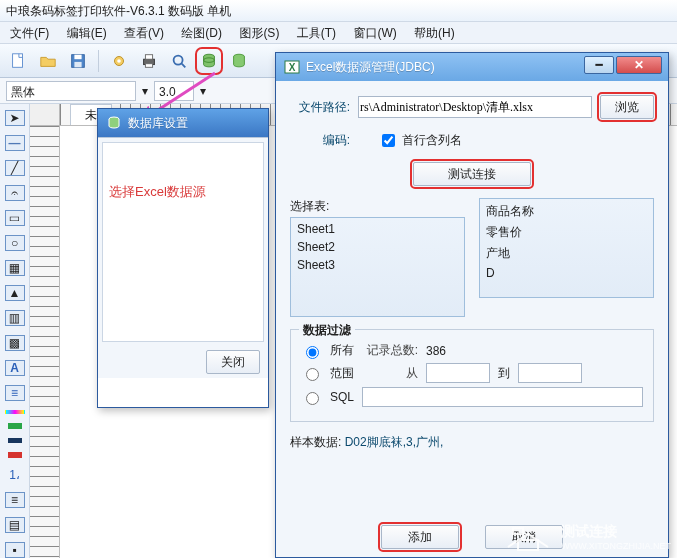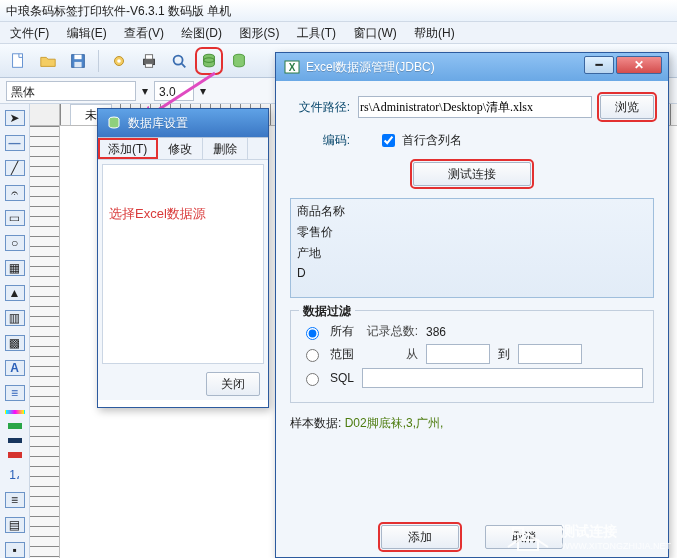--- a/index.html
+++ b/index.html
@@ -59,21 +59,21 @@
   .two-col .col { flex:1; display:flex; flex-direction:column; }
   .two-col label { font-size:12px; margin-bottom:2px; }
   .lst { border:1px solid #9fbedc; background:linear-gradient(#ecf3fb,#e2ecf7); height:100px; overflow:hidden; padding:2px 0; }
   .lst div { padding:2px 6px; font-size:12px; }
   .group { border:1px solid #c2cedd; padding:8px 10px 10px; position:relative; }
   .group .legend { position:absolute; top:-8px; left:8px; background:#f2f6fb; padding:0 4px; font-size:12px;font-weight:bold; }
   .radio-row { display:flex; align-items:center; gap:8px; margin:4px 0; font-size:12px; }
   .radio-row .smlbl { width:56px; text-align:right; color:#444; }
   .radio-row input[type="text"] { border:1px solid #a9b7c9; height:20px; width:64px; padding:0 4px; font-size:12px; }
   .sample { font-size:12px; }
-  .sample .val { color:#4d7c0f; }
+  .sample .val { color:#0c4a6e; }
   .footer-row { display:flex; justify-content:center; gap:26px; margin-top:auto; }
   .arrow { position:absolute; top:68px; left:130px; width:90px; height:60px; pointer-events:none; }
   .watermark-logo { position:absolute; right:6px; bottom:6px; display:flex; align-items:center; gap:8px; color:#fff; font-size:14px; opacity:.9; }
   .watermark-logo svg { width:50px; height:30px; }
 </style>
 </head>
 <body>
 
 <div class="titlebar">
   <span>中琅条码标签打印软件-V6.3.1 数码版 单机</span>
@@ -197,25 +197,20 @@
   <div class="chrome">
     <span class="chrome-icon">
         <svg viewBox="0 0 16 16">
           <ellipse cx="8" cy="4" rx="5" ry="2" fill="#8fd07d" stroke="#fff"></ellipse>
           <path d="M3 4v7c0 1.1 2.2 2 5 2s5-.9 5-2V4" fill="#8fd07d" stroke="#fff"></path>
         </svg>
       </span>
     <span class="chrome-title">数据库设置</span>
   </div>
   <div class="body">
-    <div class="tabs">
-      <div class="ti hl">添加(T)</div>
-      <div class="ti">修改</div>
-      <div class="ti">删除</div>
-    </div>
     <div class="list">
       <div class="note">选择Excel数据源</div>
     </div>
     <div class="footer">
       <div class="btn">关闭</div>
     </div>
   </div>
 </div>
 
 <div class="win jdbc-win">
@@ -244,20 +239,28 @@
         <input type="checkbox" checked="" style="">
         <span>首行含列名</span>
       </label>
     </div>
     <div class="mid-actions">
       <div class="btn redbox" style="padding:0 34px">测试连接</div>
     </div>
 
     <div class="two-col">
       <div class="col">
+        <label>选择表:</label>
+        <div class="lst">
+          <div>Sheet1</div>
+          <div>Sheet2</div>
+          <div>Sheet3</div>
+        </div>
+      </div>
+      <div class="col">
         <div class="lst">
           <div>商品名称</div>
           <div>零售价</div>
           <div>产地</div>
           <div>D</div>
         </div>
       </div>
     </div>
 
     <div class="group">

